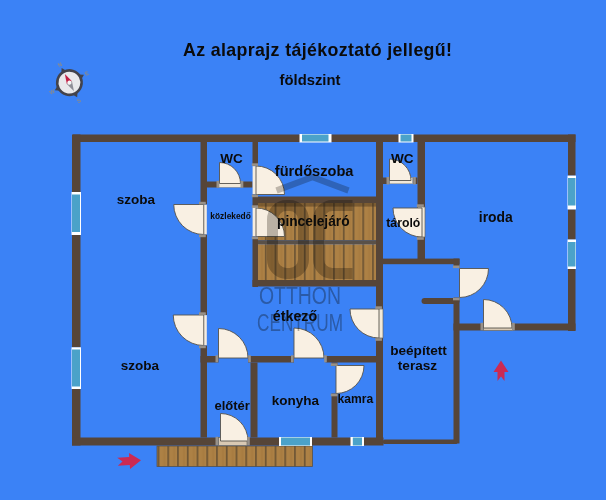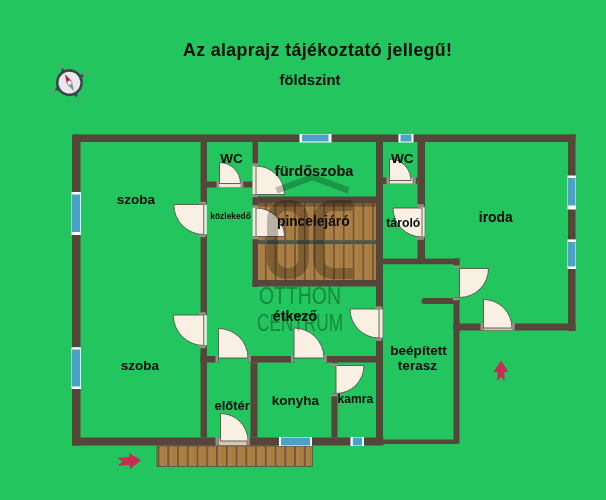--- a/index.html
+++ b/index.html
@@ -1,16 +1,16 @@
 <!DOCTYPE html>
 <html><head>
 <meta charset="utf-8">
 <style>
 html,body{margin:0;padding:0;background:#ffffff;}
-#page{position:relative;width:606px;height:500px;background:#22c55e;overflow:hidden;
+#page{position:relative;width:606px;height:500px;background:#3b82f6;overflow:hidden;
 font-family:"Liberation Sans", sans-serif;}
 svg{position:absolute;left:0;top:0;}
 </style>
 </head>
 <body>
 <div id="page">
 <svg width="606" height="500" viewBox="0 0 606 500">
 <defs>
 <pattern id="wood" width="9.75" height="8" patternUnits="userSpaceOnUse" patternTransform="translate(1.6,0)">
   <rect x="0" y="0" width="9.75" height="8" fill="#ad8145"></rect>

